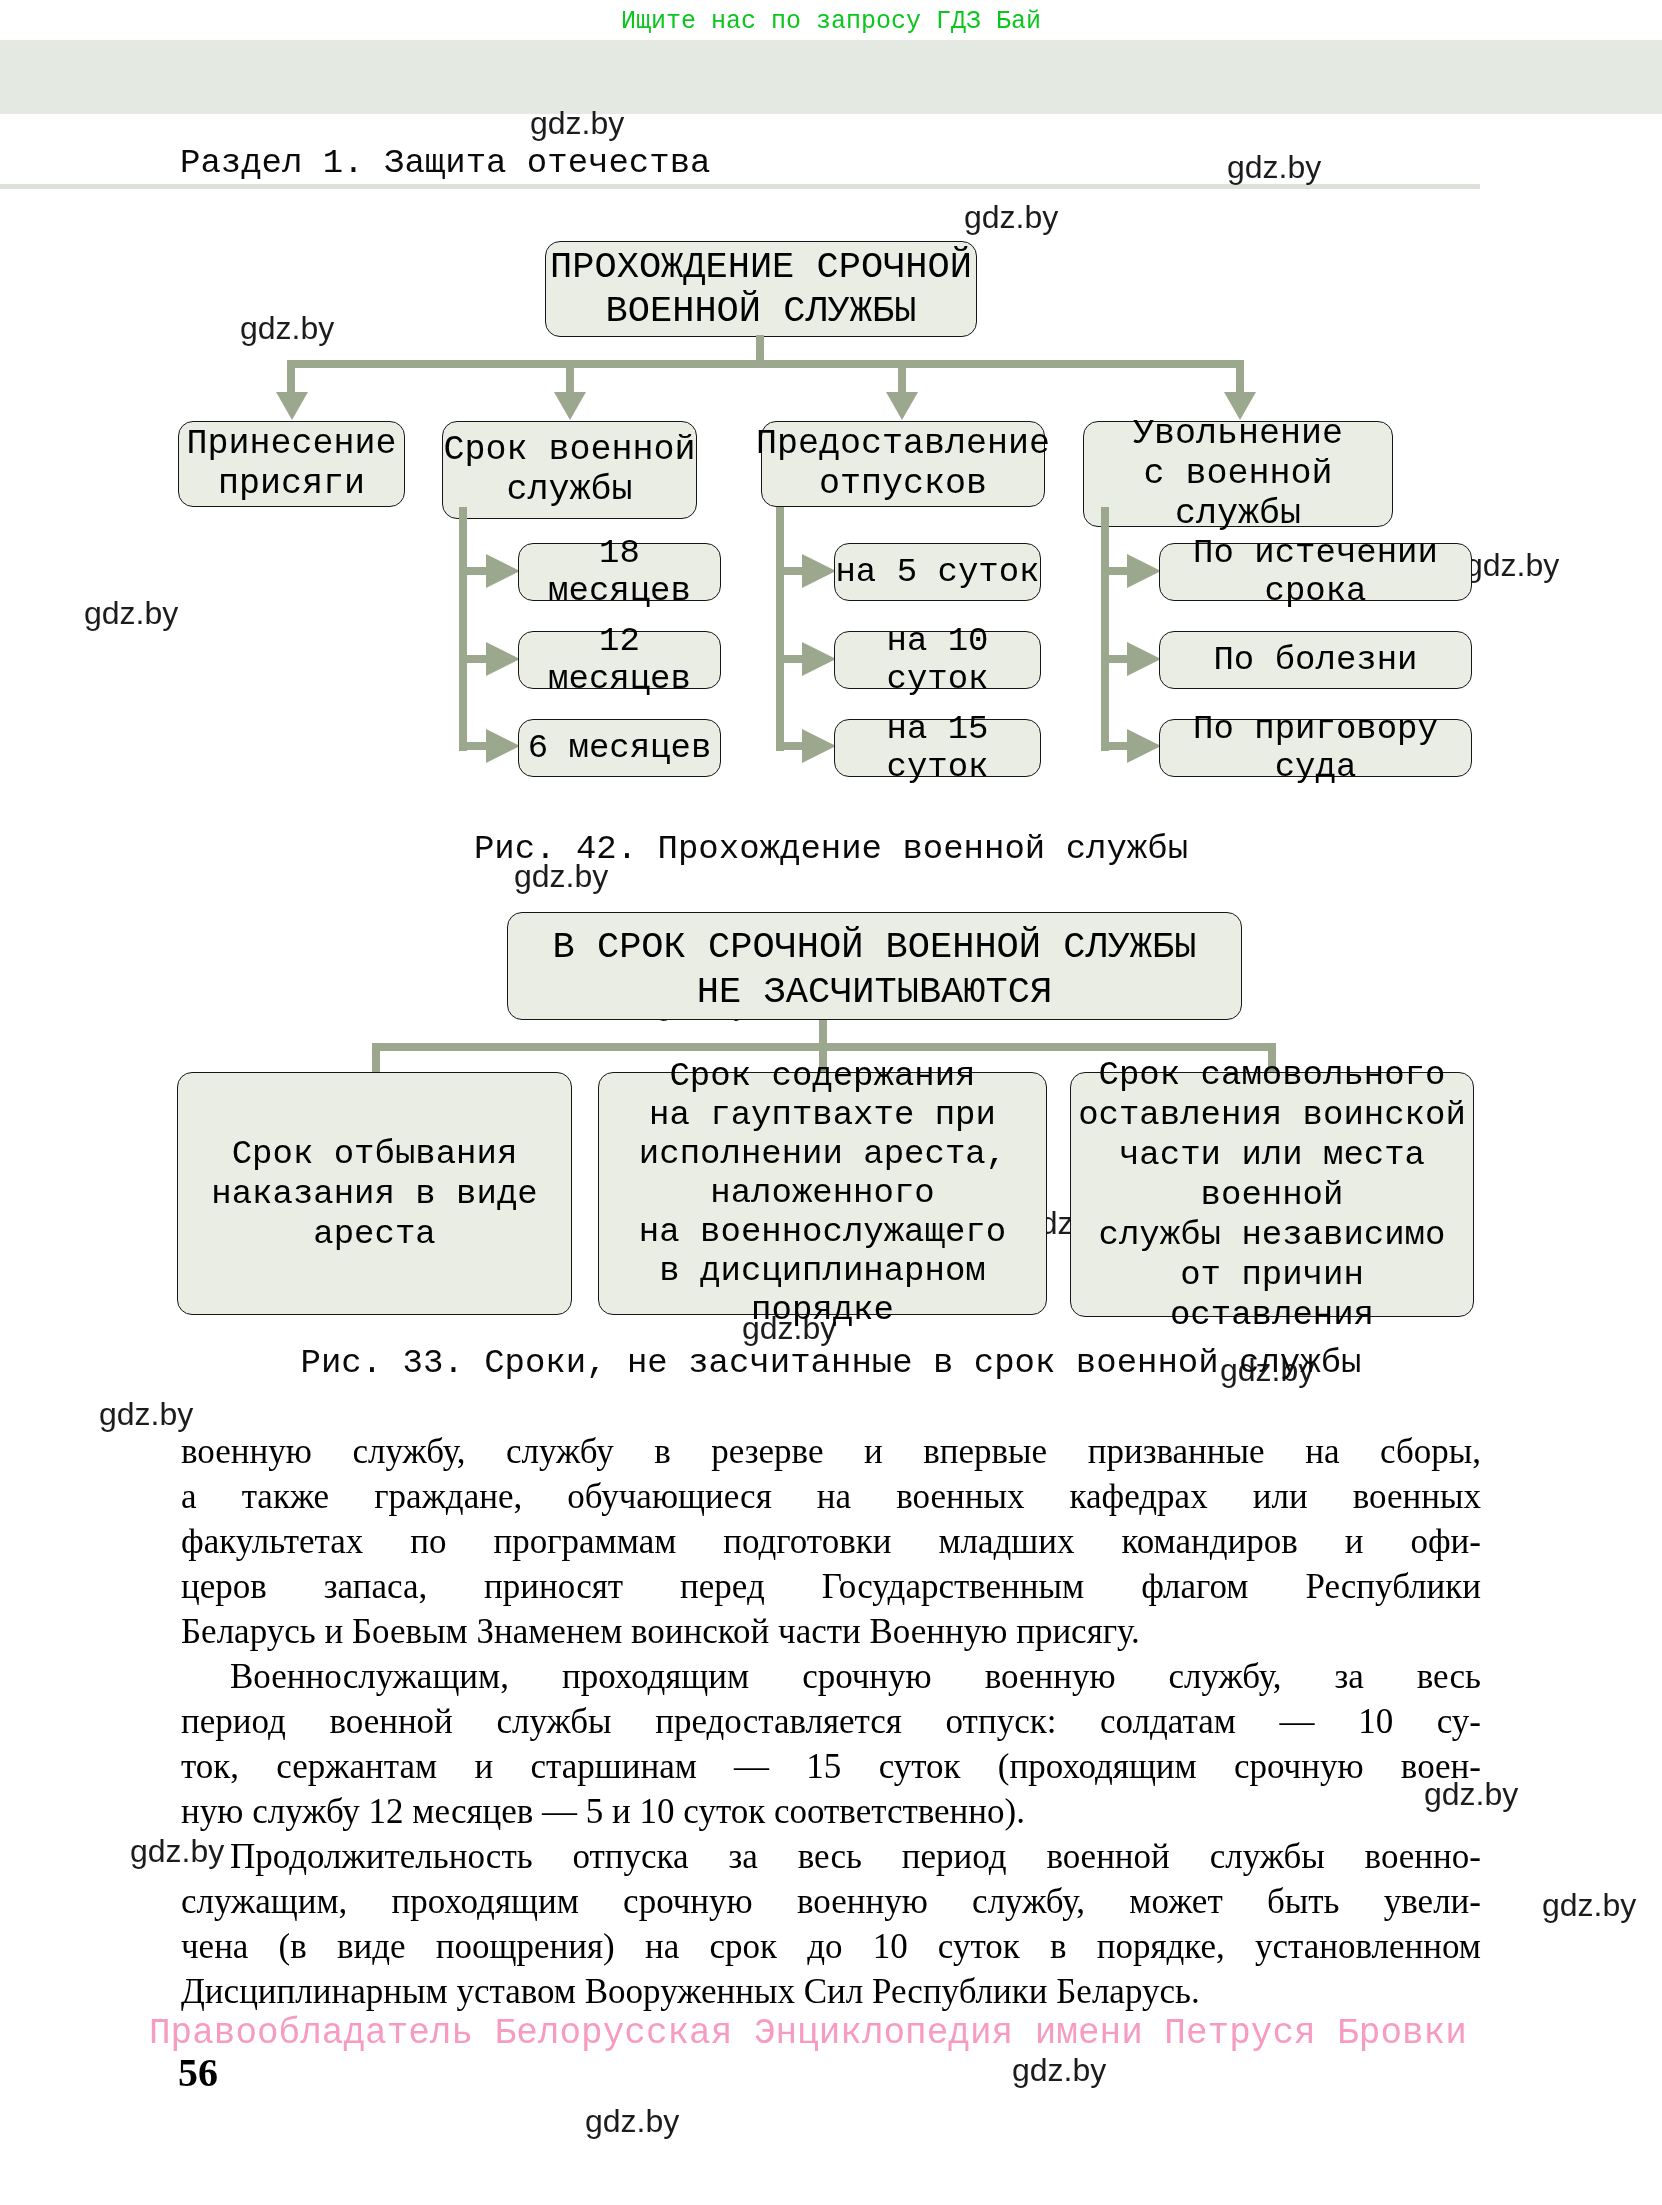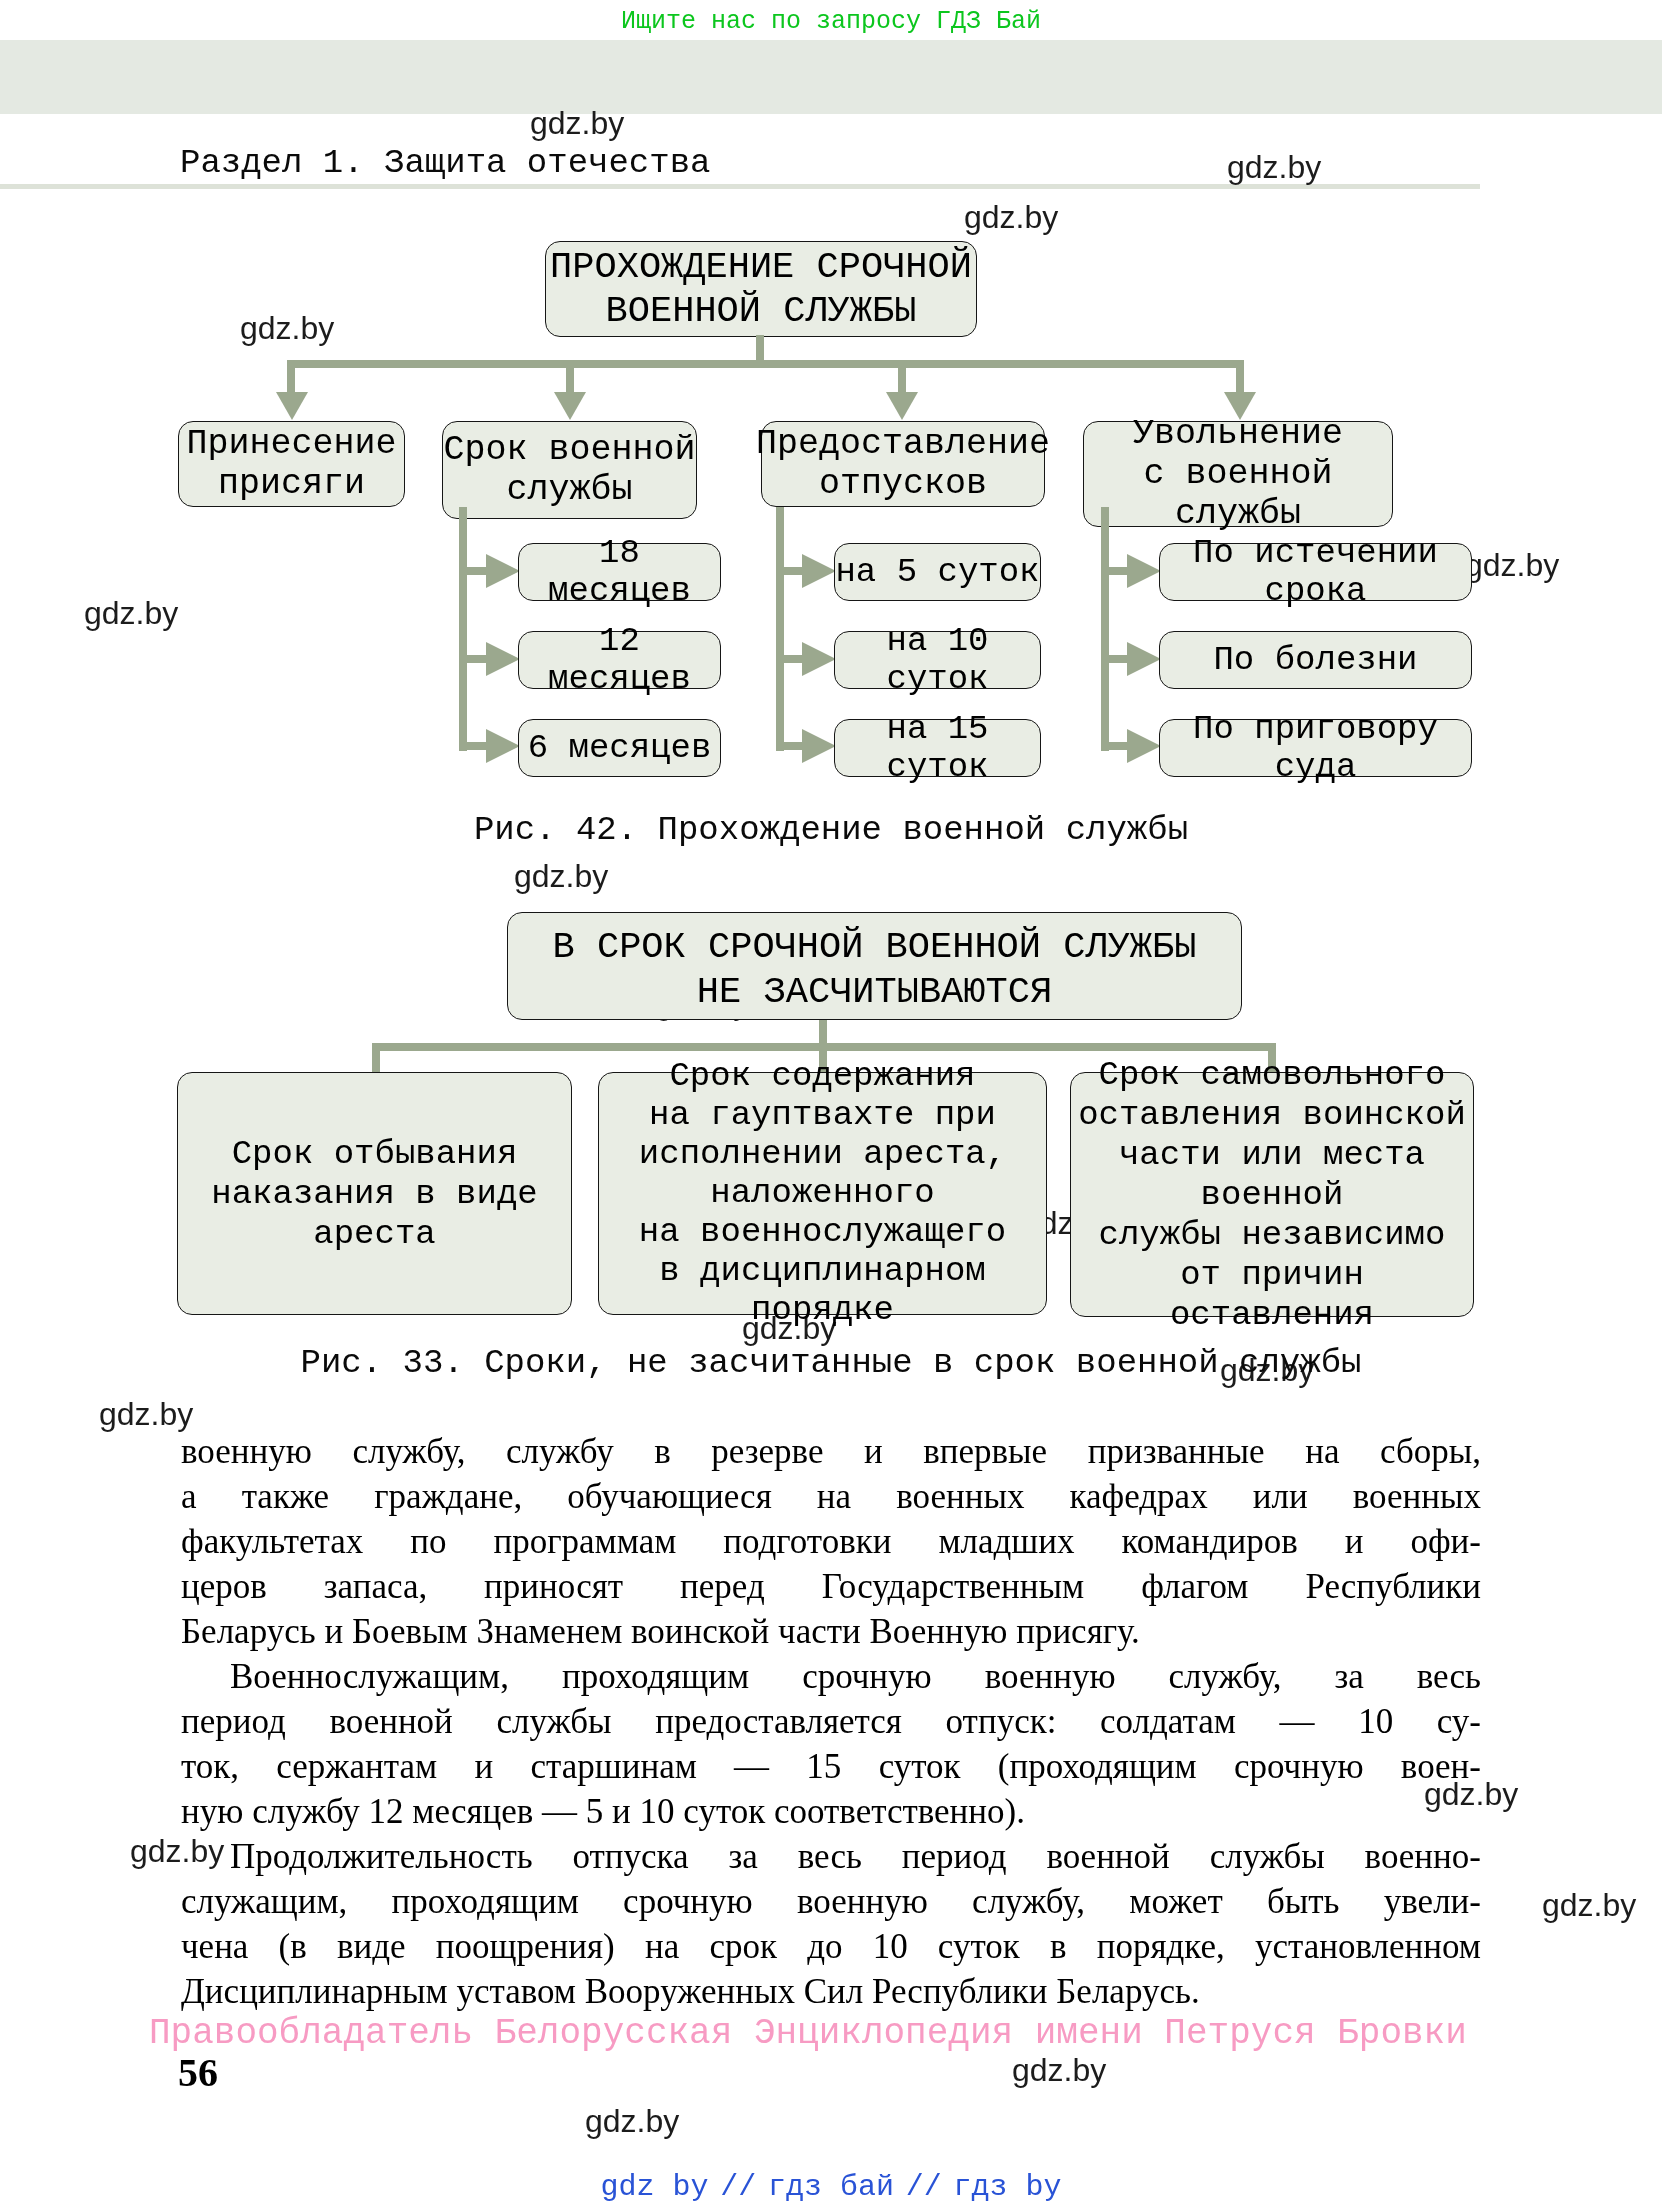--- a/index.html
+++ b/index.html
@@ -140,21 +140,21 @@
     <div class="line" style="left:1105px;top:567px;width:23.5px;height:8.4px;"></div>
     <div class="arr-r" style="left:1127px;top:554px;"></div>
     <div class="line" style="left:1105px;top:655px;width:23.5px;height:8.4px;"></div>
     <div class="arr-r" style="left:1127px;top:642px;"></div>
     <div class="line" style="left:1105px;top:742px;width:23.5px;height:8.4px;"></div>
     <div class="arr-r" style="left:1127px;top:729px;"></div>
     <div class="node sans sub sub4 row0">По истечении срока</div>
     <div class="node sans sub sub4 row1">По болезни</div>
     <div class="node sans sub sub4 row2">По приговору суда</div>
 
-    <div class="caption sans" style="top:811px;">Рис. 42. Прохождение военной службы</div>
+    <div class="caption sans" style="top:830px;">Рис. 42. Прохождение военной службы</div>
   </div>
 
   <div>
     <div id="c2-title" class="node sans" style="align-items:flex-start;padding-top:11.7px;">В СРОК СРОЧНОЙ ВОЕННОЙ СЛУЖБЫ
 НЕ ЗАСЧИТЫВАЮТСЯ</div>
 
     <div class="line" style="left:819px;top:1020px;width:8.4px;height:23.5px;"></div>
     <div class="line" style="left:372px;top:1043px;width:904px;height:8.4px;"></div>
     <div class="line" style="left:372px;top:1050px;width:8.4px;height:22.6px;"></div>
     <div class="line" style="left:819px;top:1050px;width:8.4px;height:22.6px;"></div>
@@ -188,18 +188,15 @@
     <div class="bl jl">ток, сержантам и старшинам — 15 суток (проходящим срочную воен-</div>
     <div class="bl">ную службу 12 месяцев — 5 и 10 суток соответственно).</div>
     <div class="bl jl ind">Продолжительность отпуска за весь период военной службы военно-</div>
     <div class="bl jl">служащим, проходящим срочную военную службу, может быть увели-</div>
     <div class="bl jl">чена (в виде поощрения) на срок до 10 суток в порядке, установленном</div>
     <div class="bl">Дисциплинарным уставом Вооруженных Сил Республики Беларусь.</div>
   </div>
 
   <div id="copyright" class="abs sans">Правообладатель Белорусская Энциклопедия имени Петруся Бровки</div>
   <div id="page-number" class="abs serif">56</div>
-  <div id="footer-links" class="abs sans">
-    <a href="#">gdz by</a><span class="fsep">//</span><a href="#">гдз бай</a><span class="fsep">//</span><a href="#">гдз by</a>
-  </div>
 
 </div>
 
 
 </body></html>

